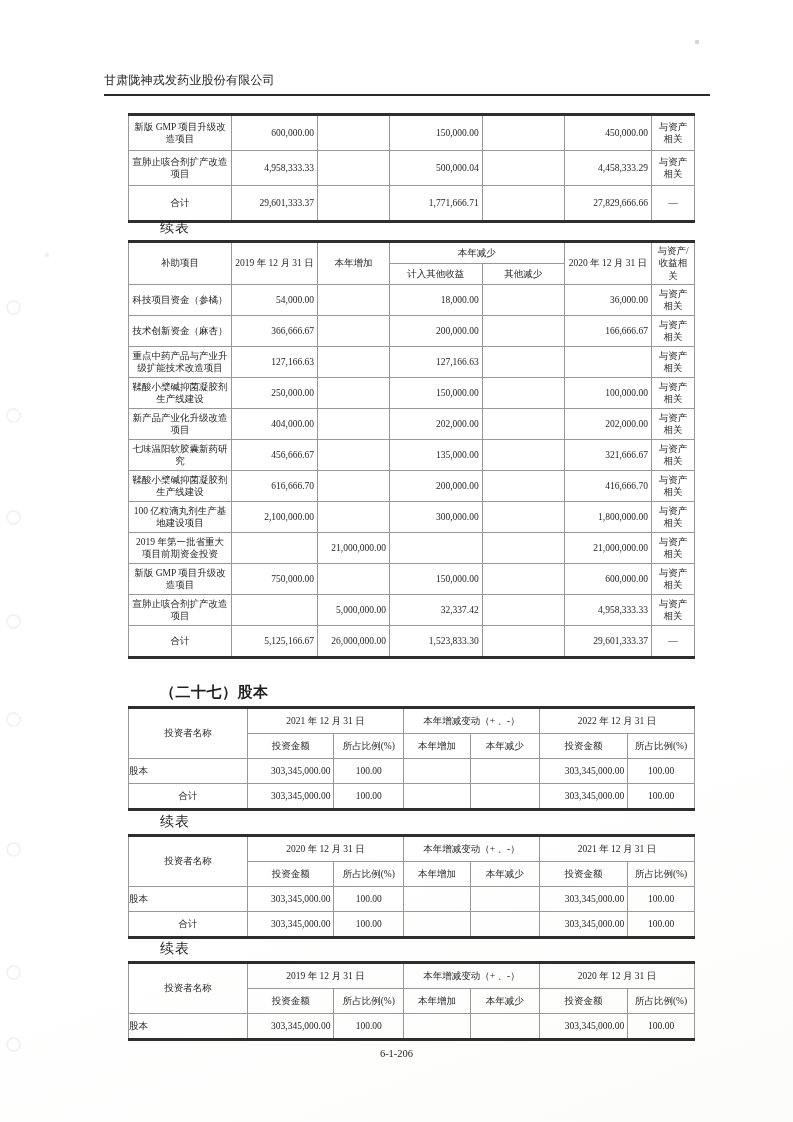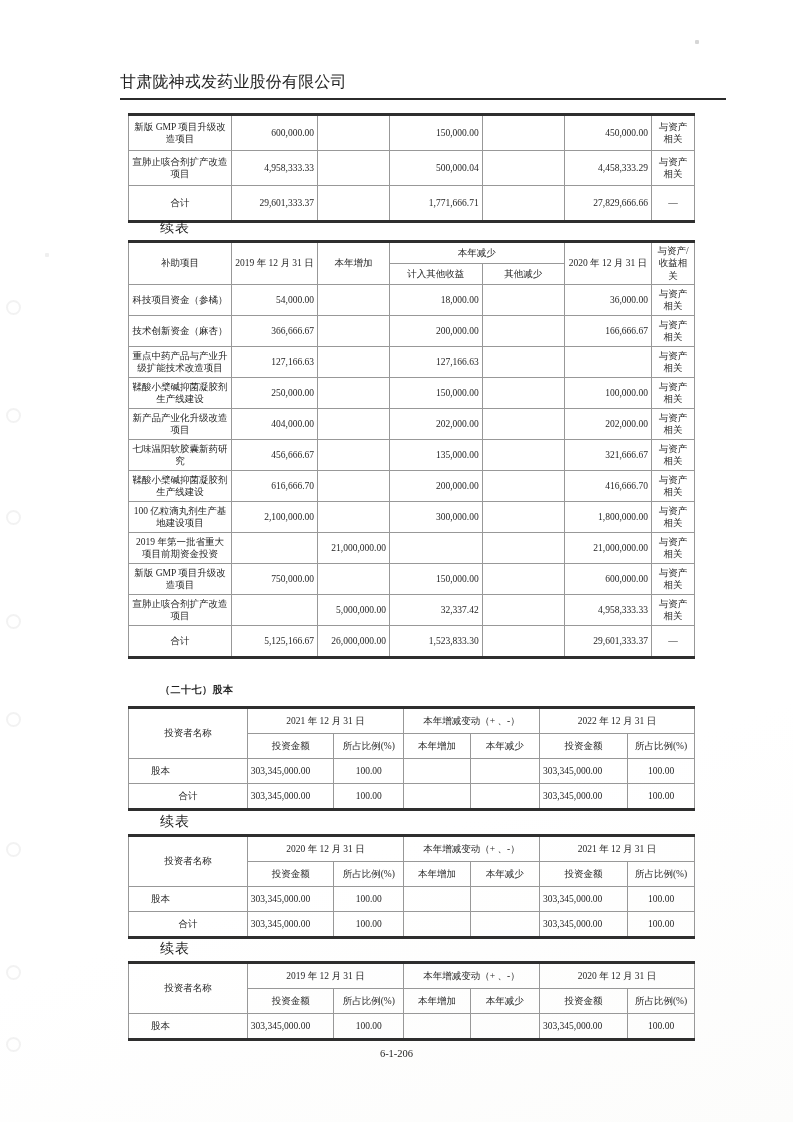--- a/index.html
+++ b/index.html
@@ -9,24 +9,24 @@
     font-family:"Liberation Serif","DejaVu Serif",serif;
     color:#1f1f1f;
   }
   .page{position:absolute;inset:0;background:linear-gradient(160deg,#ffffff 70%,#fcfcfb 100%);}
   
   .ring{position:absolute;left:6px;width:11px;height:11px;border:2px solid rgba(70,70,70,0.07);border-radius:50%;}
   .speck{position:absolute;background:rgba(0,0,0,0.16);width:4px;height:4px;border-radius:1px;}
 
   
   .doc-header{
-    position:absolute;top:72px;left:120px;width:606px;
+    position:absolute;top:72px;left:104px;width:606px;
     display:flex;justify-content:space-between;align-items:flex-end;
     border-bottom:2px solid #2b2b2b;padding-bottom:5px;
-    font-size:16px;letter-spacing:0.2px;white-space:nowrap;
+    font-size:12px;letter-spacing:0.2px;white-space:nowrap;
   }
 
   
   table{
     position:absolute;left:128px;width:567px;
     border-collapse:collapse;table-layout:fixed;
     font-size:9.5px;line-height:1.3;
     border-top:3px solid #2e2e2e;border-bottom:3px solid #2e2e2e;
   }
   th,td{border:1px solid #989898;padding:2px 3px;vertical-align:middle;overflow:hidden;word-break:break-all;}
@@ -41,40 +41,40 @@
   .subsidy-table td:nth-child(5),
   .subsidy-table td:nth-child(6){text-align:right;}
   .subsidy-table td:nth-child(7){text-align:center;}
   .tbl-1{top:113px;}
   .tbl-1 td{height:30px;}
   .tbl-2{top:240px;}
 
   
   .share-table th{height:20px;white-space:nowrap;}
   .share-table td{height:20px;}
-  .share-table td:nth-child(1){text-align:left;padding-left:22px;}
+  .share-table td:nth-child(1){text-align:left;padding-left:0;}
   .share-table td:nth-child(2),
-  .share-table td:nth-child(6){}
+  .share-table td:nth-child(6){text-align:right;}
   .share-table td:nth-child(3),
   .share-table td:nth-child(4),
   .share-table td:nth-child(5),
   .share-table td:nth-child(7){text-align:center;}
   .tbl-3{top:706px;}
   .tbl-4{top:834px;}
   .tbl-5{top:961px;}
 
   
   .has-total tbody tr:last-child td:first-child{text-align:center;padding-left:3px;}
 
   .cont-label{position:absolute;left:160px;font-size:14px;letter-spacing:1px;}
   .lbl-cont-1{top:219px;}
   .lbl-cont-2{top:813px;}
   .lbl-cont-3{top:940px;}
 
-  .sec-heading{position:absolute;top:683px;left:160px;font-size:10px;font-weight:bold;letter-spacing:0.5px;}
+  .sec-heading{position:absolute;top:683px;left:160px;font-size:15px;font-weight:bold;letter-spacing:0.5px;}
 
   .doc-footer{position:absolute;top:1048px;left:0;width:100%;text-align:center;font-size:10.5px;line-height:1.15;}
 </style>
 </head>
 <body>
 
 <div class="page">
 
   <div class="ring" style="top:300px"></div>
   <div class="ring" style="top:408px"></div>

